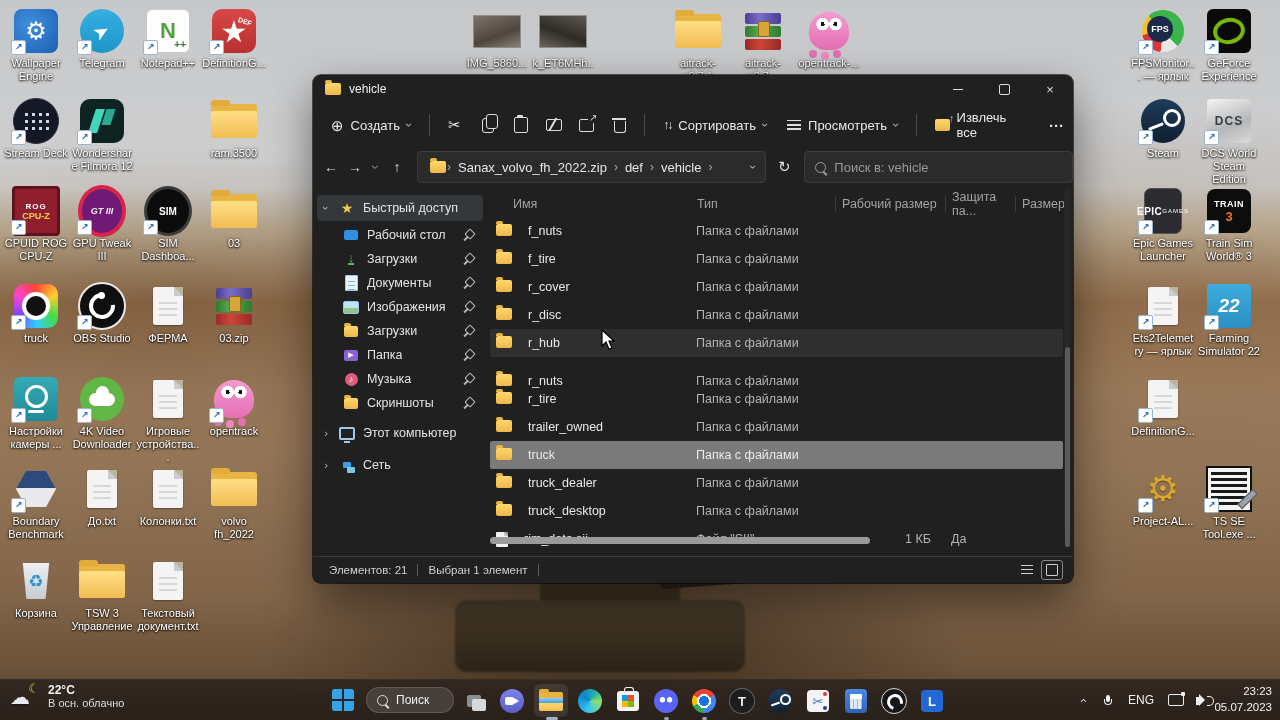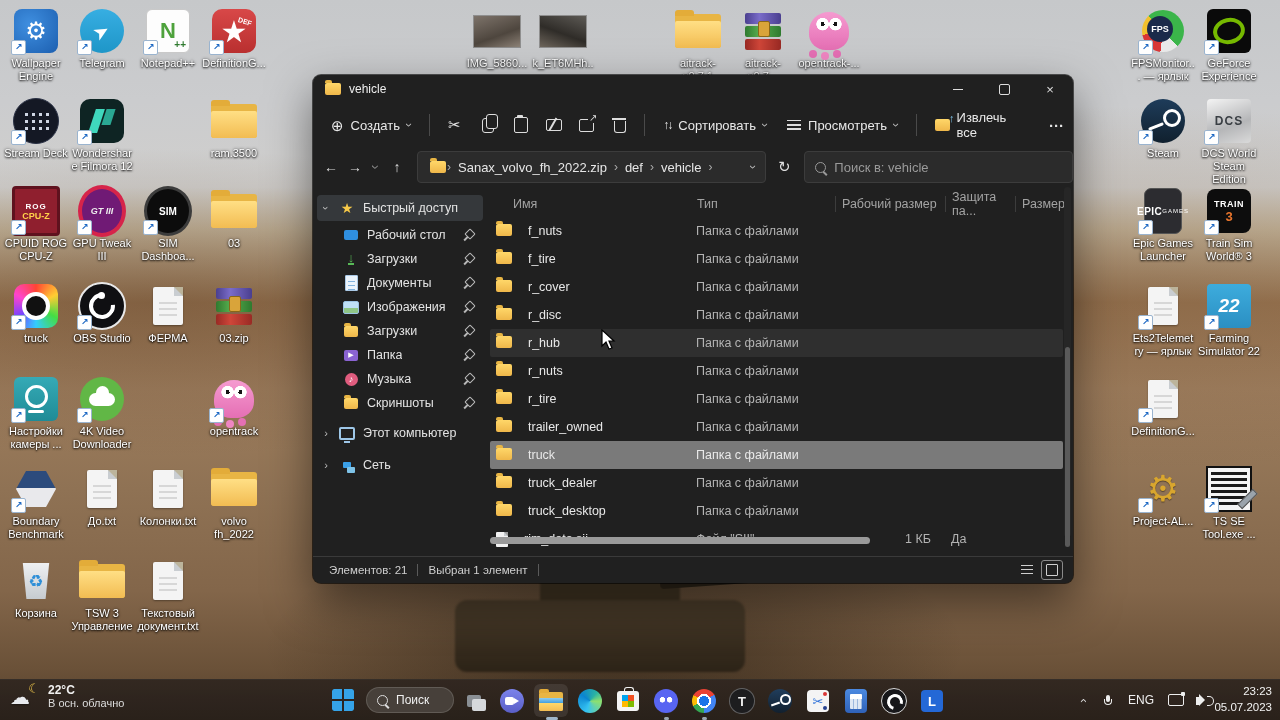--- a/index.html
+++ b/index.html
@@ -385,20 +385,26 @@
       </div>
     <div class="lbl">Настройки камеры ...</div>
     </div>
   <div class="di" style="left:70px;top:376px">
     <div class="ic">
         <span class="tile ik-4k"></span>
         <span class="sc">↗</span>
       </div>
     <div class="lbl">4K Video Downloader</div>
     </div>
+  <div class="di" style="left:136px;top:376px">
+    <div class="ic">
+        <span class="ik-doc"></span>
+      </div>
+    <div class="lbl">Игровые устройства...</div>
+    </div>
   <div class="di" style="left:202px;top:376px">
     <div class="ic">
         <span class="ik-oct"></span>
         <span class="sc">↗</span>
       </div>
     <div class="lbl">opentrack</div>
     </div>
 
   <div class="di" style="left:4px;top:466px">
     <div class="ic">
@@ -766,21 +772,21 @@
           </div>
         <div class="c2">Папка с файлами</div>
         </div>
       <div class="frow hov" style="top:142px">
         <div class="c1">
             <span class="mf inrow"></span>
             <span>r_hub</span>
           </div>
         <div class="c2">Папка с файлами</div>
         </div>
-      <div class="frow" style="top:170px">
+      <div class="frow" style="top:180px">
         <div class="c1">
             <span class="mf inrow"></span>
             <span>r_nuts</span>
           </div>
         <div class="c2">Папка с файлами</div>
         </div>
       <div class="frow" style="top:198px">
         <div class="c1">
             <span class="mf inrow"></span>
             <span>r_tire</span>

